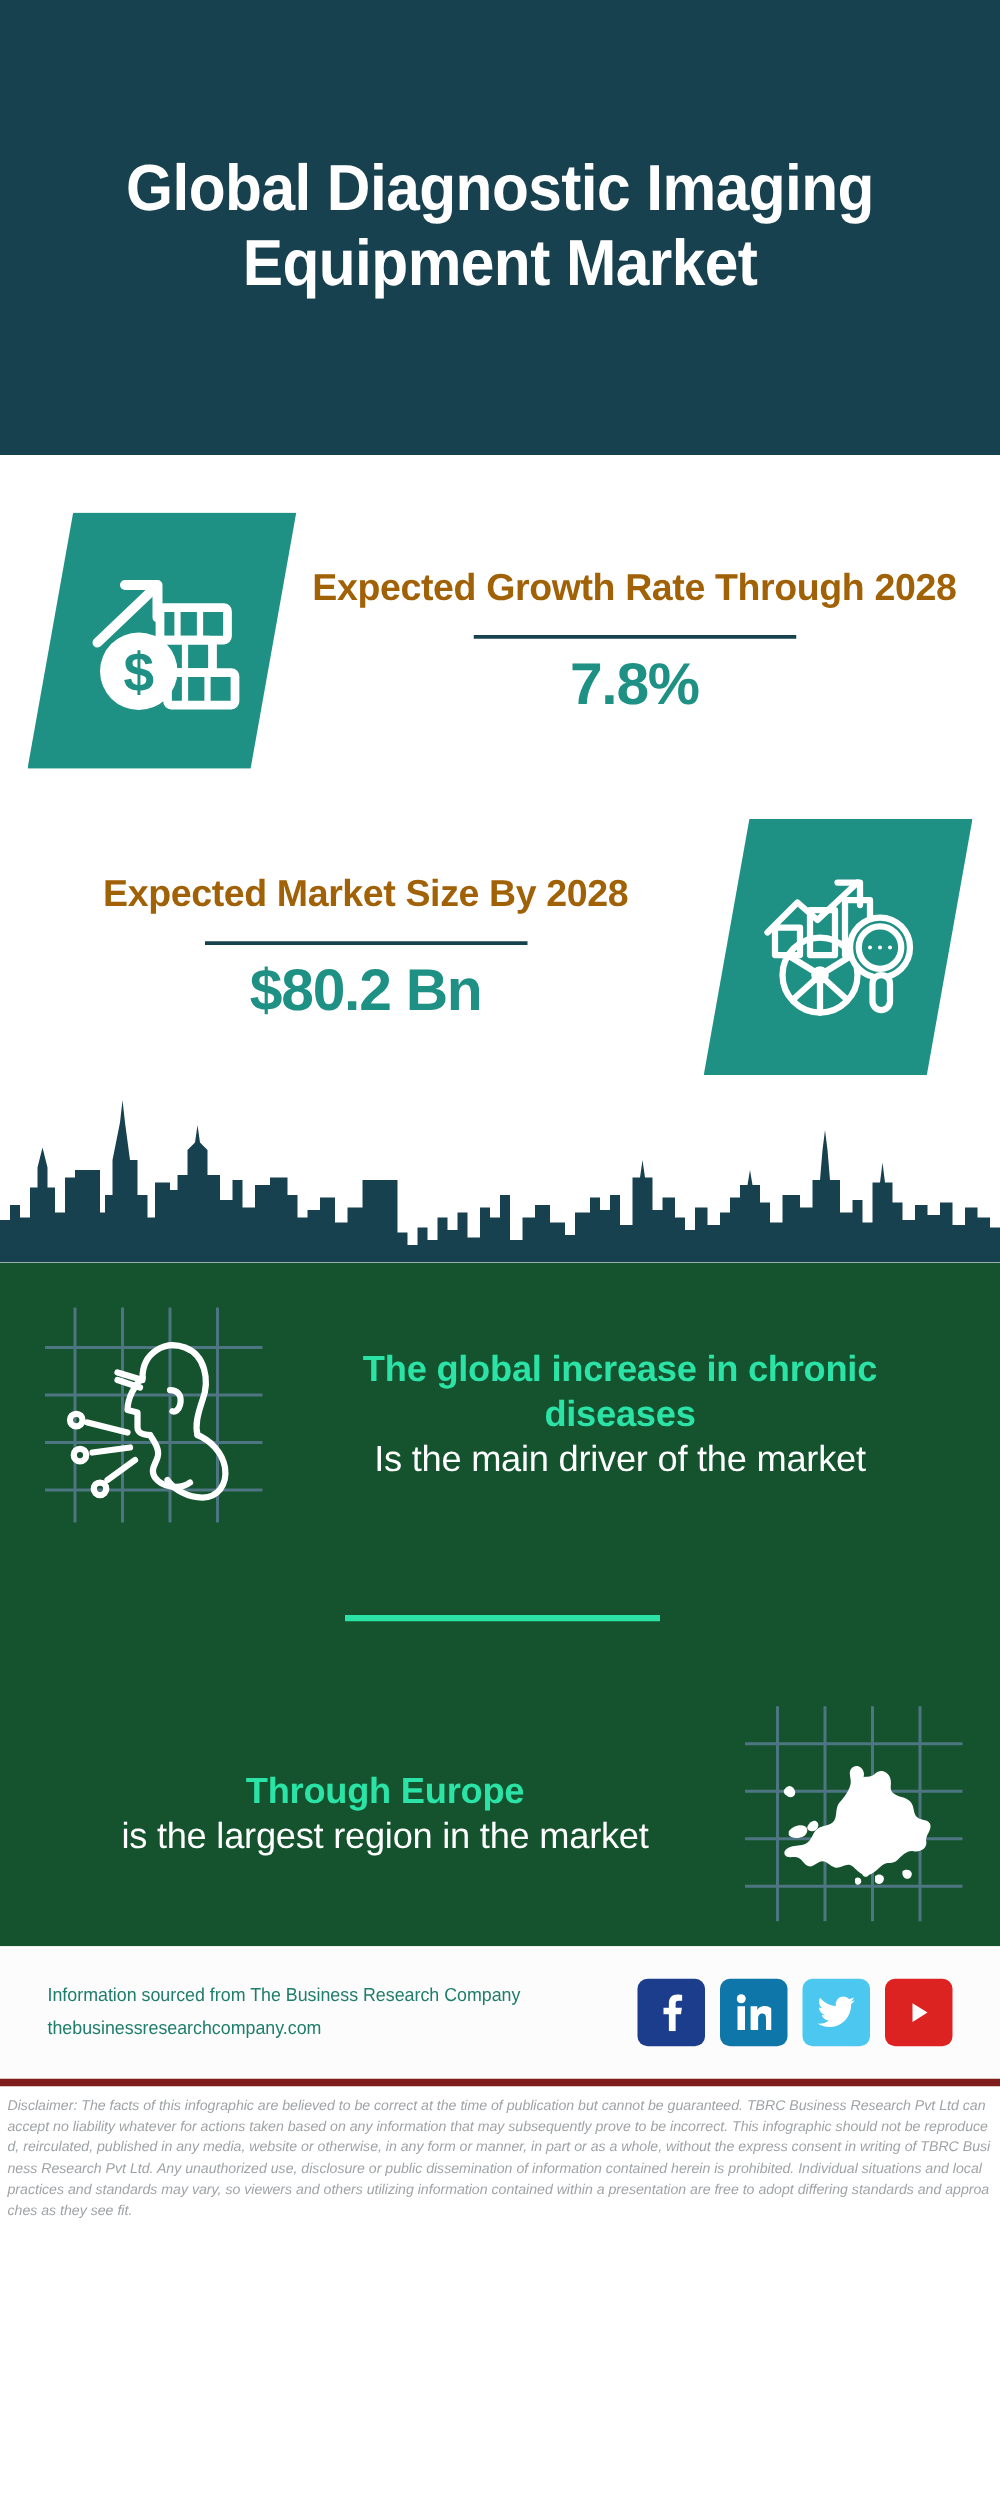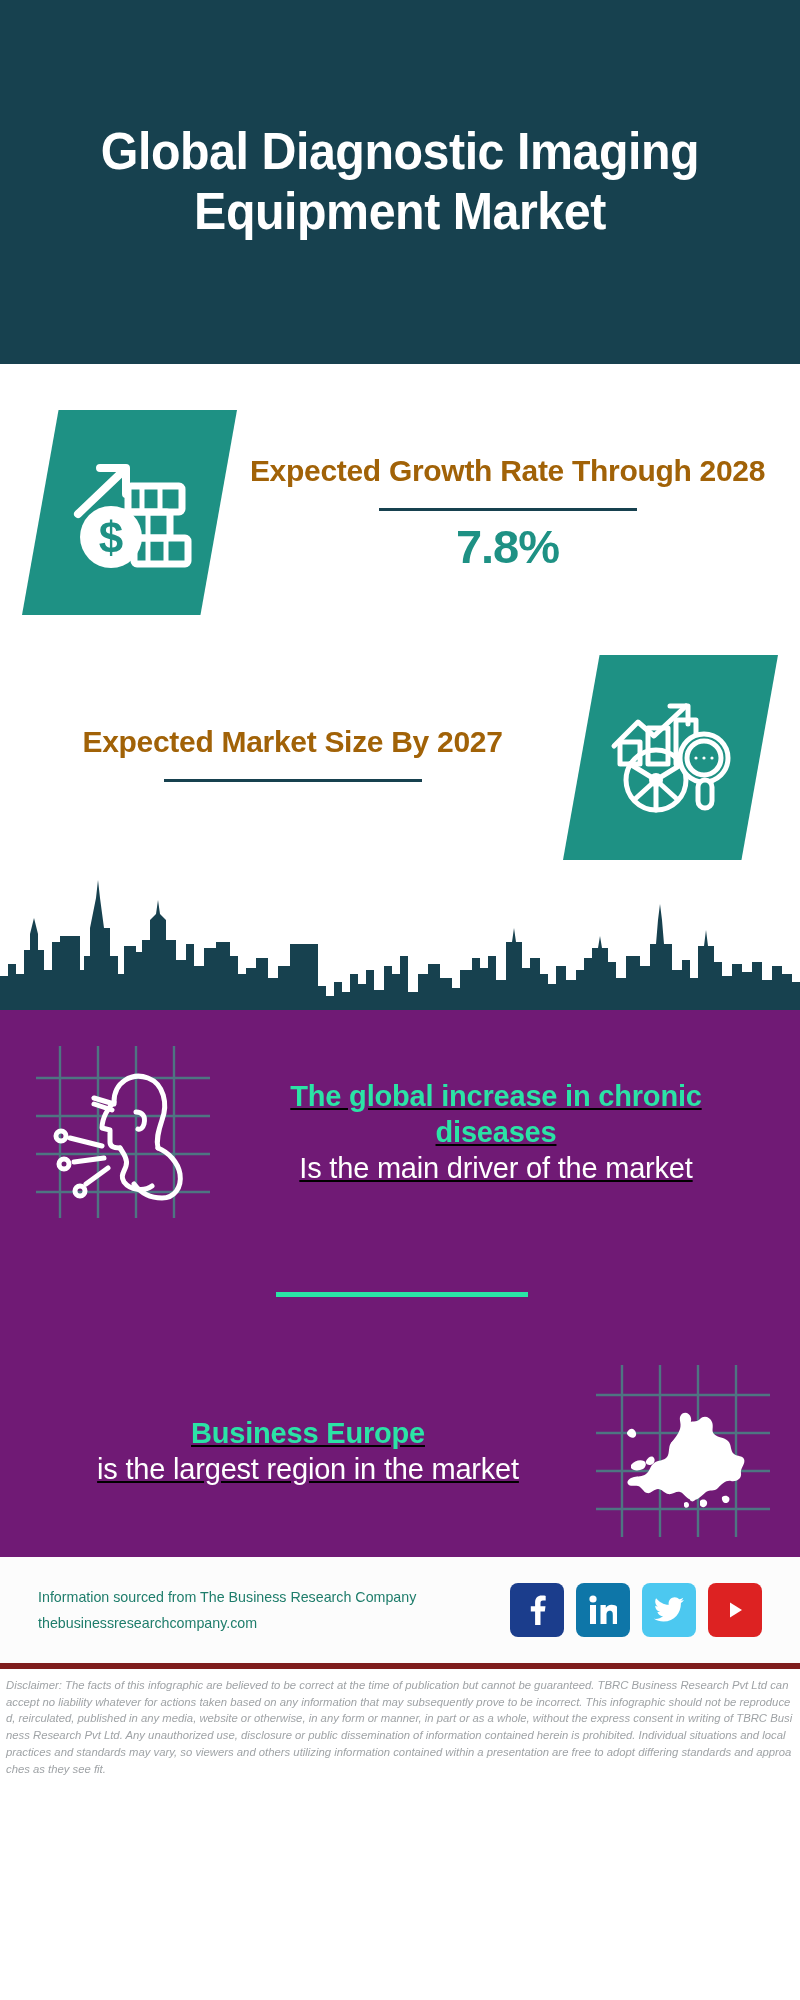--- a/index.html
+++ b/index.html
@@ -94,23 +94,22 @@
   
   .skyline-wrap {
     position: relative;
     line-height: 0;
     background: #ffffff;
   }
   .skyline-wrap svg { display: block; width: 100%; height: 140px; }
 
   
   .dark {
-    background: #701a75;
+    background: #14532d;
     padding: 16px 0 0 4px;
-    text-decoration: underline;
   }
 
   .fact-row {
     display: flex;
     align-items: center;
     justify-content: center;
     padding: 16px 24px;
     box-sizing: border-box;
   }
   .fact-row.reverse { flex-direction: row; }
@@ -226,22 +225,23 @@
     </div>
     <div class="stat-text">
       <div class="stat-label">Expected Growth Rate Through 2028</div>
       <div class="stat-rule"></div>
       <div class="stat-value">7.8%</div>
     </div>
   </div>
 
   <div class="stat-row two">
     <div class="stat-text">
-      <div class="stat-label">Expected Market Size By 2027</div>
+      <div class="stat-label">Expected Market Size By 2028</div>
       <div class="stat-rule"></div>
+      <div class="stat-value">$80.2 Bn</div>
     </div>
     <div class="badge">
       <svg width="126" height="120" viewBox="0 0 126 120" fill="none" stroke="#fff" stroke-width="5" stroke-linecap="round" stroke-linejoin="round">
         <path d="M6 48 L30 24 L46 38 L78 8"></path>
         <path d="M62 8 L80 8 L80 26"></path>
         <rect x="12" y="44" width="20" height="22" fill="none"></rect>
         <rect x="40" y="30" width="20" height="36" fill="none"></rect>
         <rect x="68" y="22" width="20" height="44" fill="none"></rect>
         <circle cx="48" cy="82" r="30" fill="none"></circle>
         <circle cx="48" cy="82" r="7" fill="#fff" stroke="none"></circle>
@@ -292,21 +292,21 @@
     <div class="fact-text">
       <div class="fact-hi">The global increase in chronic diseases</div>
       <div class="fact-lo">Is the main driver of the market</div>
     </div>
   </div>
 
   <div class="mid-divider"></div>
 
   <div class="fact-row reverse">
     <div class="fact-text">
-      <div class="fact-hi">Business Europe</div>
+      <div class="fact-hi">Through Europe</div>
       <div class="fact-lo">is the largest region in the market</div>
     </div>
     <div class="grid-icon">
       <svg width="188" height="180" viewBox="0 0 188 180">
         <g stroke="#4E7582" stroke-width="2.4">
           <path d="M8 34 H182 M8 72 H182 M8 110 H182 M8 148 H182"></path>
           <path d="M34 4 V176 M72 4 V176 M110 4 V176 M148 4 V176"></path>
         </g>
         <g fill="#ffffff">
           <path d="M40 70 C43 66 47 68 48 72 C49 76 45 78 42 76 C39 74 38 72 40 70 Z"></path>

